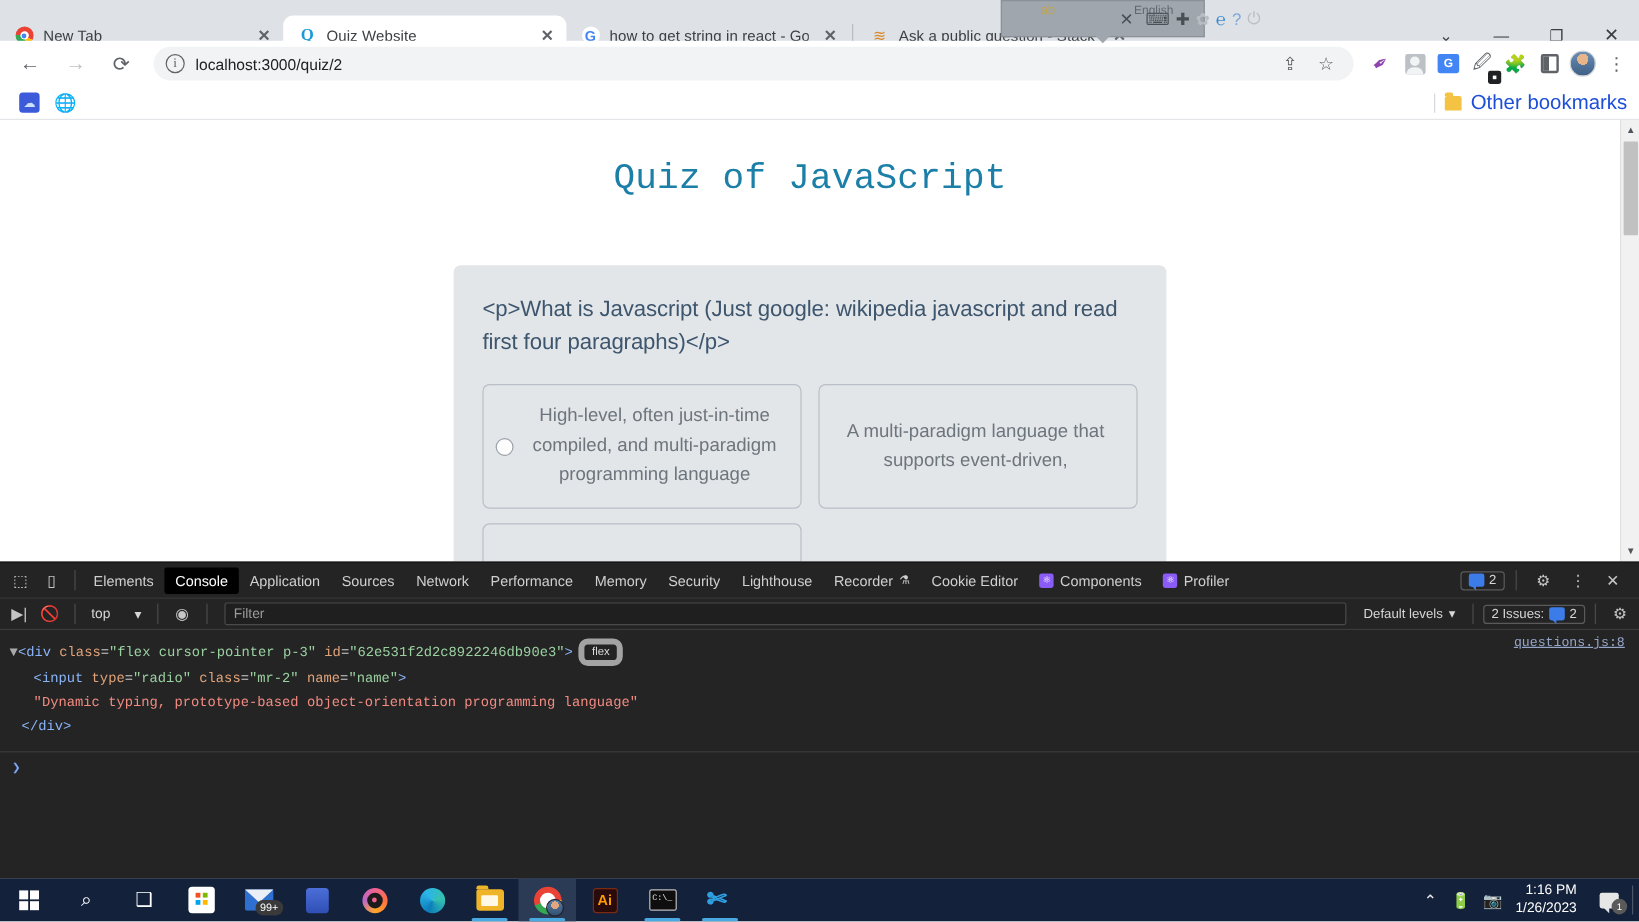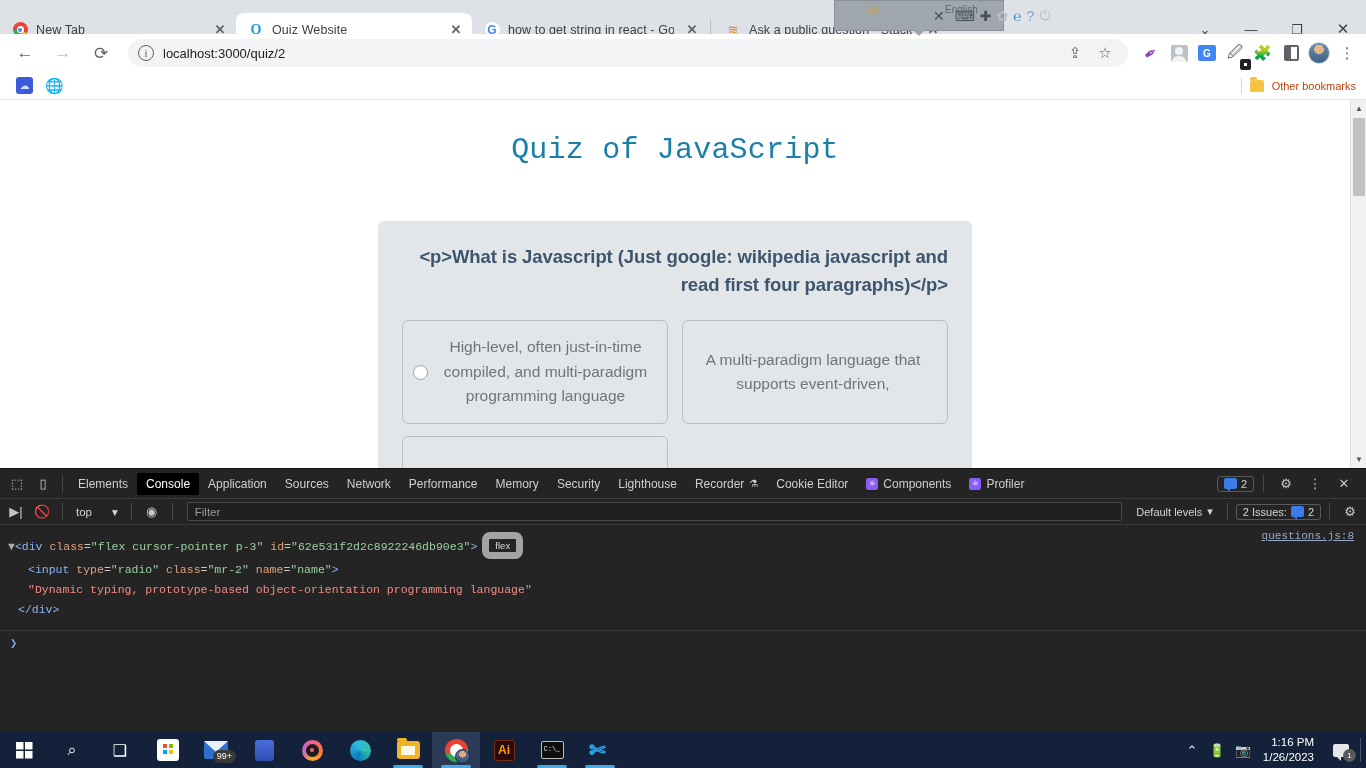--- a/index.html
+++ b/index.html
@@ -152,21 +152,21 @@
   .page-inner { width: 1350px; height: 100%; position:relative; }
   .quiz-title {
     text-align:center; color:#1b7fa8; font-size:30px; font-weight:400;
     margin-top: 33px; letter-spacing:.2px; font-family:Liberation Mono, monospace;
   }
   .quiz-card {
     width: 594px; margin: 54px auto 0; background:#e3e6e9; border-radius:6px;
     padding: 22px 24px 26px;
   }
   .quiz-question {
-    text-align:right; font-size:18.5px; font-weight:700; color:#3d566e;
+    text-align:left; font-size:18.5px; font-weight:400; color:#3d566e;
     line-height: 1.52; letter-spacing:-.1px;
   }
   .opts {
     display:flex; flex-wrap:wrap; gap: 12px 14px; margin-top: 21px;
   }
   .opt {
     width: 266px; min-height: 104px;
     border: 1px solid #b9bfc6; border-radius: 6px;
     background: #e3e6e9;
     display:flex; align-items:center; padding: 10px 14px 10px 10px;
@@ -245,21 +245,21 @@
   .cs-src { position:absolute; right:12px; top:5px; color:#96a6c8; font-size:11px;
     text-decoration: underline; font-family:"Liberation Mono",monospace; }
   .cs-line { padding: 1.5px 0; white-space:pre; color:#d8d8d8; line-height:1.45; }
   .cs-tri { color:#a9a9a9; }
   .tag { color:#8ab4f8; }
   .attr { color:#e0a37a; }
   .val { color:#9ad0a0; }
   .punc { color:#c9c9c9; }
   .strlit { color:#f28b82; }
   .flexchip {
-    display:inline-block; border:7px solid #a3a3a3; border-radius:8px;
+    display:inline-block; border:5px solid #a3a3a3; border-radius:8px;
     padding:0 6px; font-size:9.5px; color:#dcdcdc; margin-left:5px;
     font-family:"Liberation Sans",sans-serif; vertical-align:1px;
   }
   .cs-divider { height:1px; background:#3b3b3b; margin: 4px 0 0 0; }
   .cs-prompt { padding: 5px 10px; color:#7aa6f0; font-size:12px; }
 
   
   .taskbar {
     position:absolute; bottom:0; left:0; width:1366px; height:36px;
     background:#13213a;
@@ -428,21 +428,21 @@
   <div class="bookbar">
     <div class="bm">
       <span class="bm-ico-blue">☁</span>
     </div>
     <div class="bm">
       <span class="bm-ico-globe">🌐</span>
     </div>
     <div class="bookbar-right">
       <span class="bm-div"></span>
       <span class="bm-folder"></span>
-      <span style="font-size:11px;color:#c2410c">Other bookmarks</span>
+      <span style="font-size:17px;color:#1d4ed8">Other bookmarks</span>
     </div>
   </div>
 
   <div class="viewport">
     <div class="page-inner">
       <div class="quiz-title">Quiz of JavaScript</div>
 
       <div class="quiz-card">
         <div class="quiz-question">&lt;p&gt;What is Javascript (Just google: wikipedia javascript and read first four paragraphs)&lt;/p&gt;</div>
 

